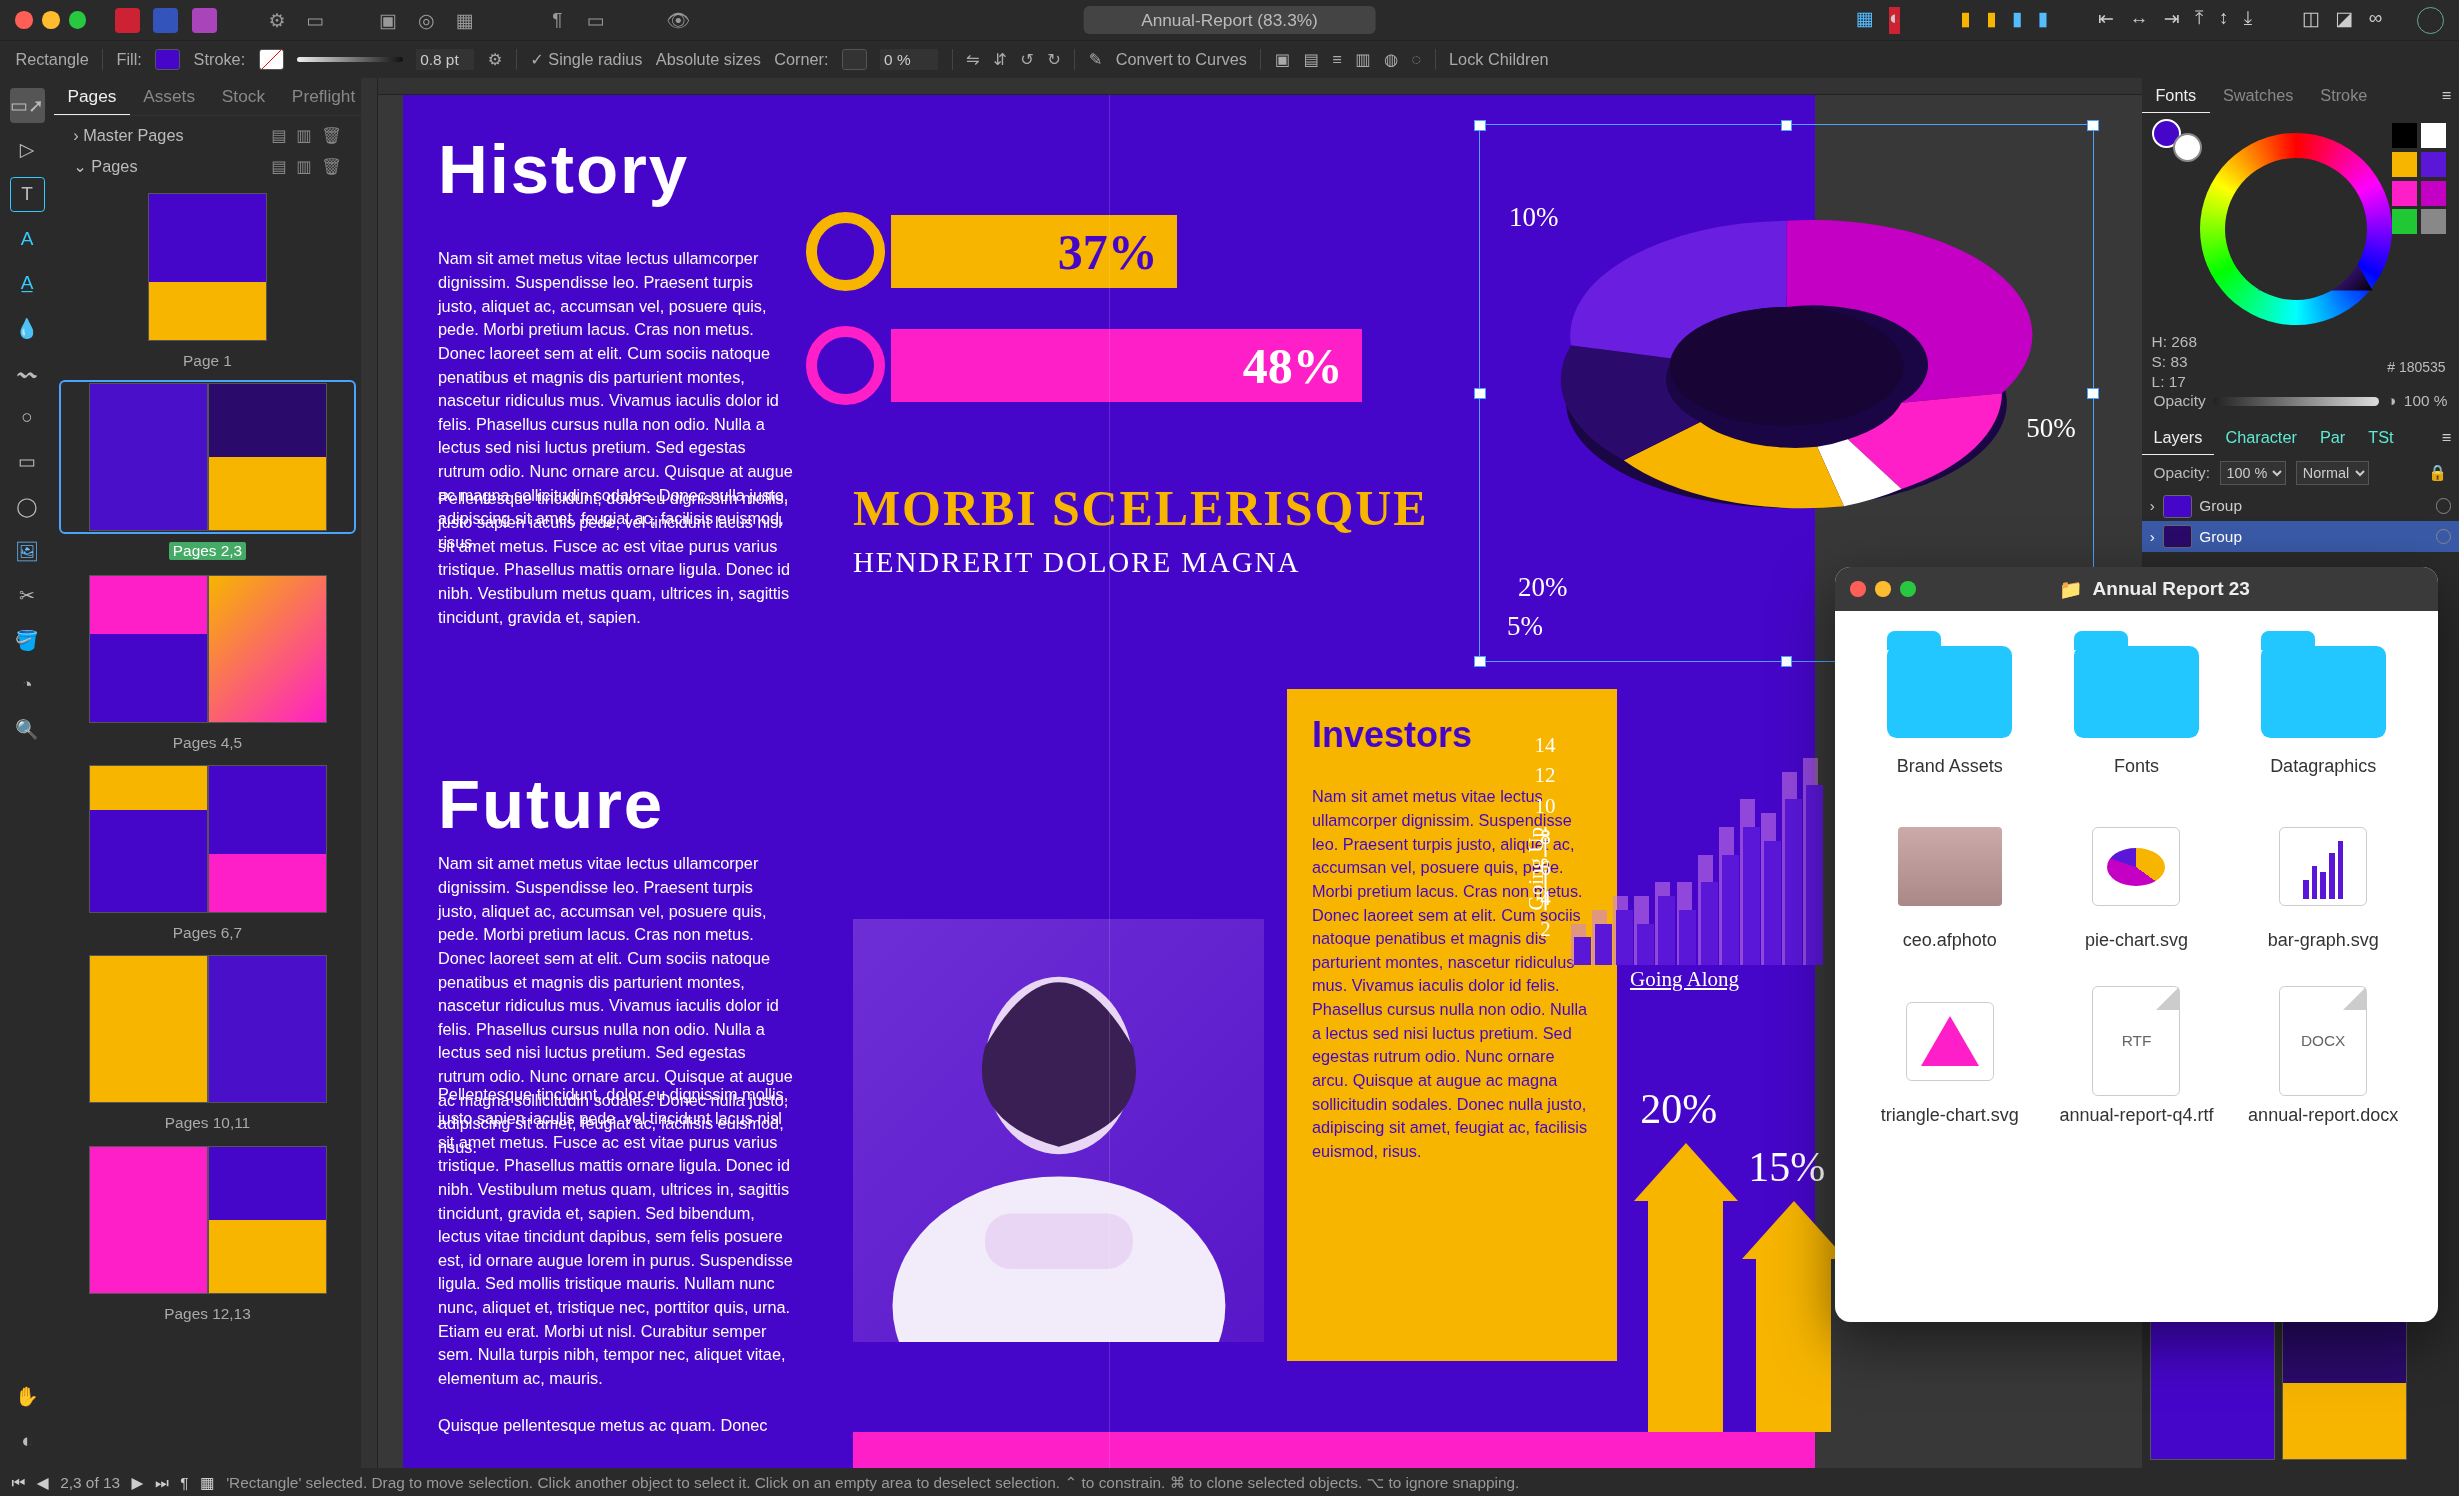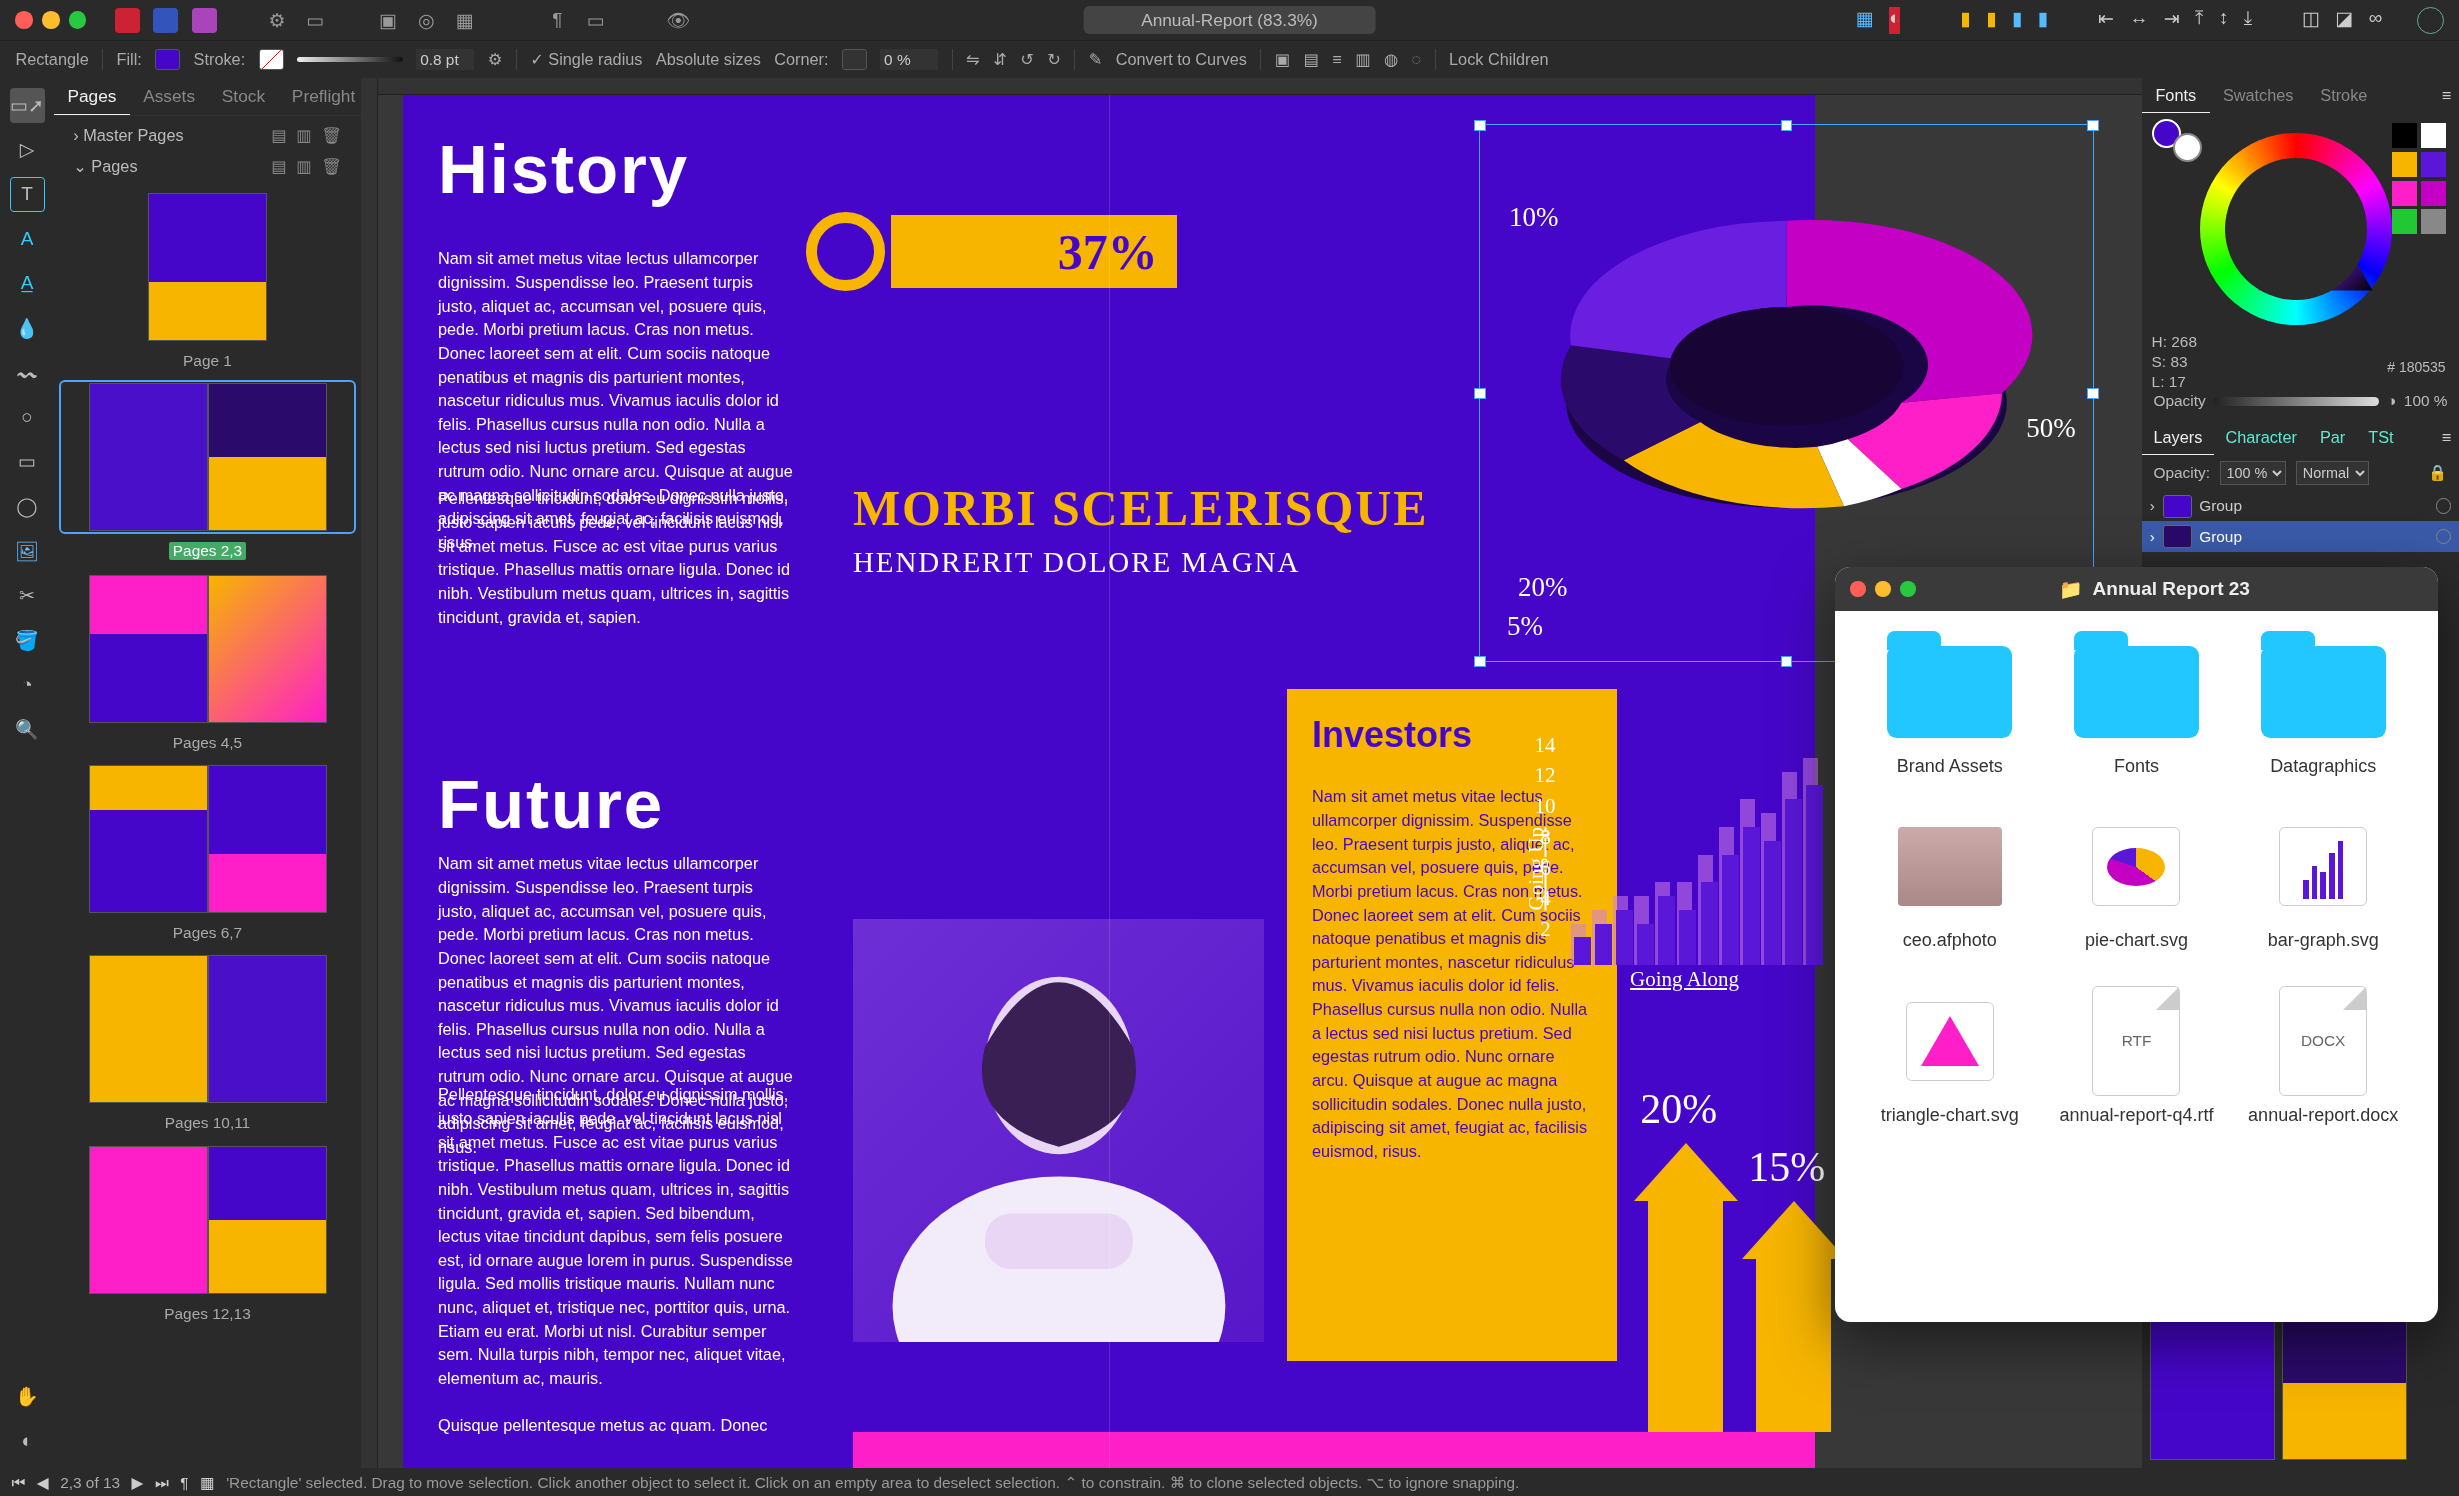--- a/index.html
+++ b/index.html
@@ -320,20 +320,26 @@
       <h1 class="p-hist">History</h1>
       <div class="body-text t-hist1">Nam sit amet metus vitae lectus ullamcorper dignissim. Suspendisse leo. Praesent turpis justo, aliquet ac, accumsan vel, posuere quis, pede. Morbi pretium lacus. Cras non metus. Donec laoreet sem at elit. Cum sociis natoque penatibus et magnis dis parturient montes, nascetur ridiculus mus. Vivamus iaculis dolor id felis. Phasellus cursus nulla non odio. Nulla a lectus sed nisi luctus pretium. Sed egestas rutrum odio. Nunc ornare arcu. Quisque at augue ac magna sollicitudin sodales. Donec nulla justo, adipiscing sit amet, feugiat ac, facilisis euismod, risus.</div>
       <div class="body-text t-hist2">Pellentesque tincidunt, dolor eu dignissim mollis, justo sapien iaculis pede, vel tincidunt lacus nisl sit amet metus. Fusce ac est vitae purus varius tristique. Phasellus mattis ornare ligula. Donec id nibh. Vestibulum metus quam, ultrices in, sagittis tincidunt, gravida et, sapien.</div>
 
       <div class="bar-row bar1">
         <div class="circle"></div>
           <div class="bar">
             <span class="pct">37%</span>
           </div>
       </div>
+      <div class="bar-row bar2">
+        <div class="circle"></div>
+          <div class="bar">
+            <span class="pct">48%</span>
+          </div>
+      </div>
 
       <div class="morbi">MORBI SCELERISQUE</div>
       <div class="hend">HENDRERIT DOLORE MAGNA</div>
 
       <h1 class="p-future">Future</h1>
       <div class="body-text t-fut1">Nam sit amet metus vitae lectus ullamcorper dignissim. Suspendisse leo. Praesent turpis justo, aliquet ac, accumsan vel, posuere quis, pede. Morbi pretium lacus. Cras non metus. Donec laoreet sem at elit. Cum sociis natoque penatibus et magnis dis parturient montes, nascetur ridiculus mus. Vivamus iaculis dolor id felis. Phasellus cursus nulla non odio. Nulla a lectus sed nisi luctus pretium. Sed egestas rutrum odio. Nunc ornare arcu. Quisque at augue ac magna sollicitudin sodales. Donec nulla justo, adipiscing sit amet, feugiat ac, facilisis euismod, risus.</div>
       <div class="body-text t-fut2">
         <span>Pellentesque tincidunt, dolor eu dignissim mollis, justo sapien iaculis pede, vel tincidunt lacus nisl sit amet metus. Fusce ac est vitae purus varius tristique. Phasellus mattis ornare ligula. Donec id nibh. Vestibulum metus quam, ultrices in, sagittis tincidunt, gravida et, sapien. Sed bibendum, lectus vitae tincidunt dapibus, sem felis posuere est, id ornare augue lorem in purus. Suspendisse ligula. Sed mollis tristique mauris. Nullam nunc nunc, aliquet et, tristique nec, porttitor quis, urna. Etiam eu erat. Morbi ut nisl. Curabitur semper sem. Nulla turpis nibh, tempor nec, aliquet vitae, elementum ac, mauris.</span><br><br>
         <span>Quisque pellentesque metus ac quam. Donec</span>
       </div>

